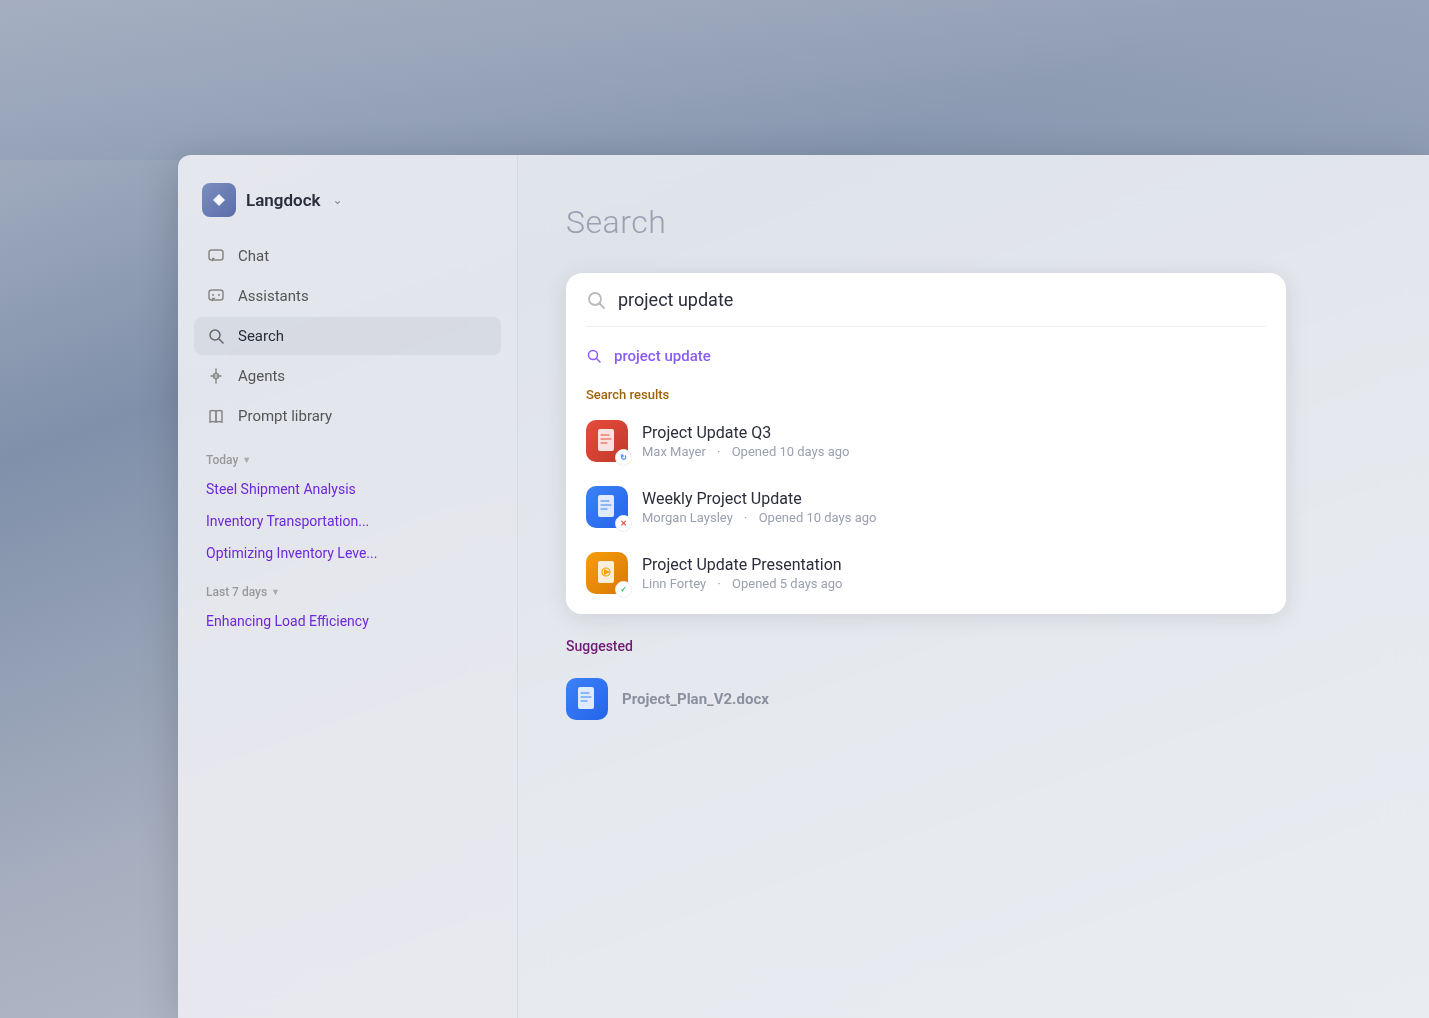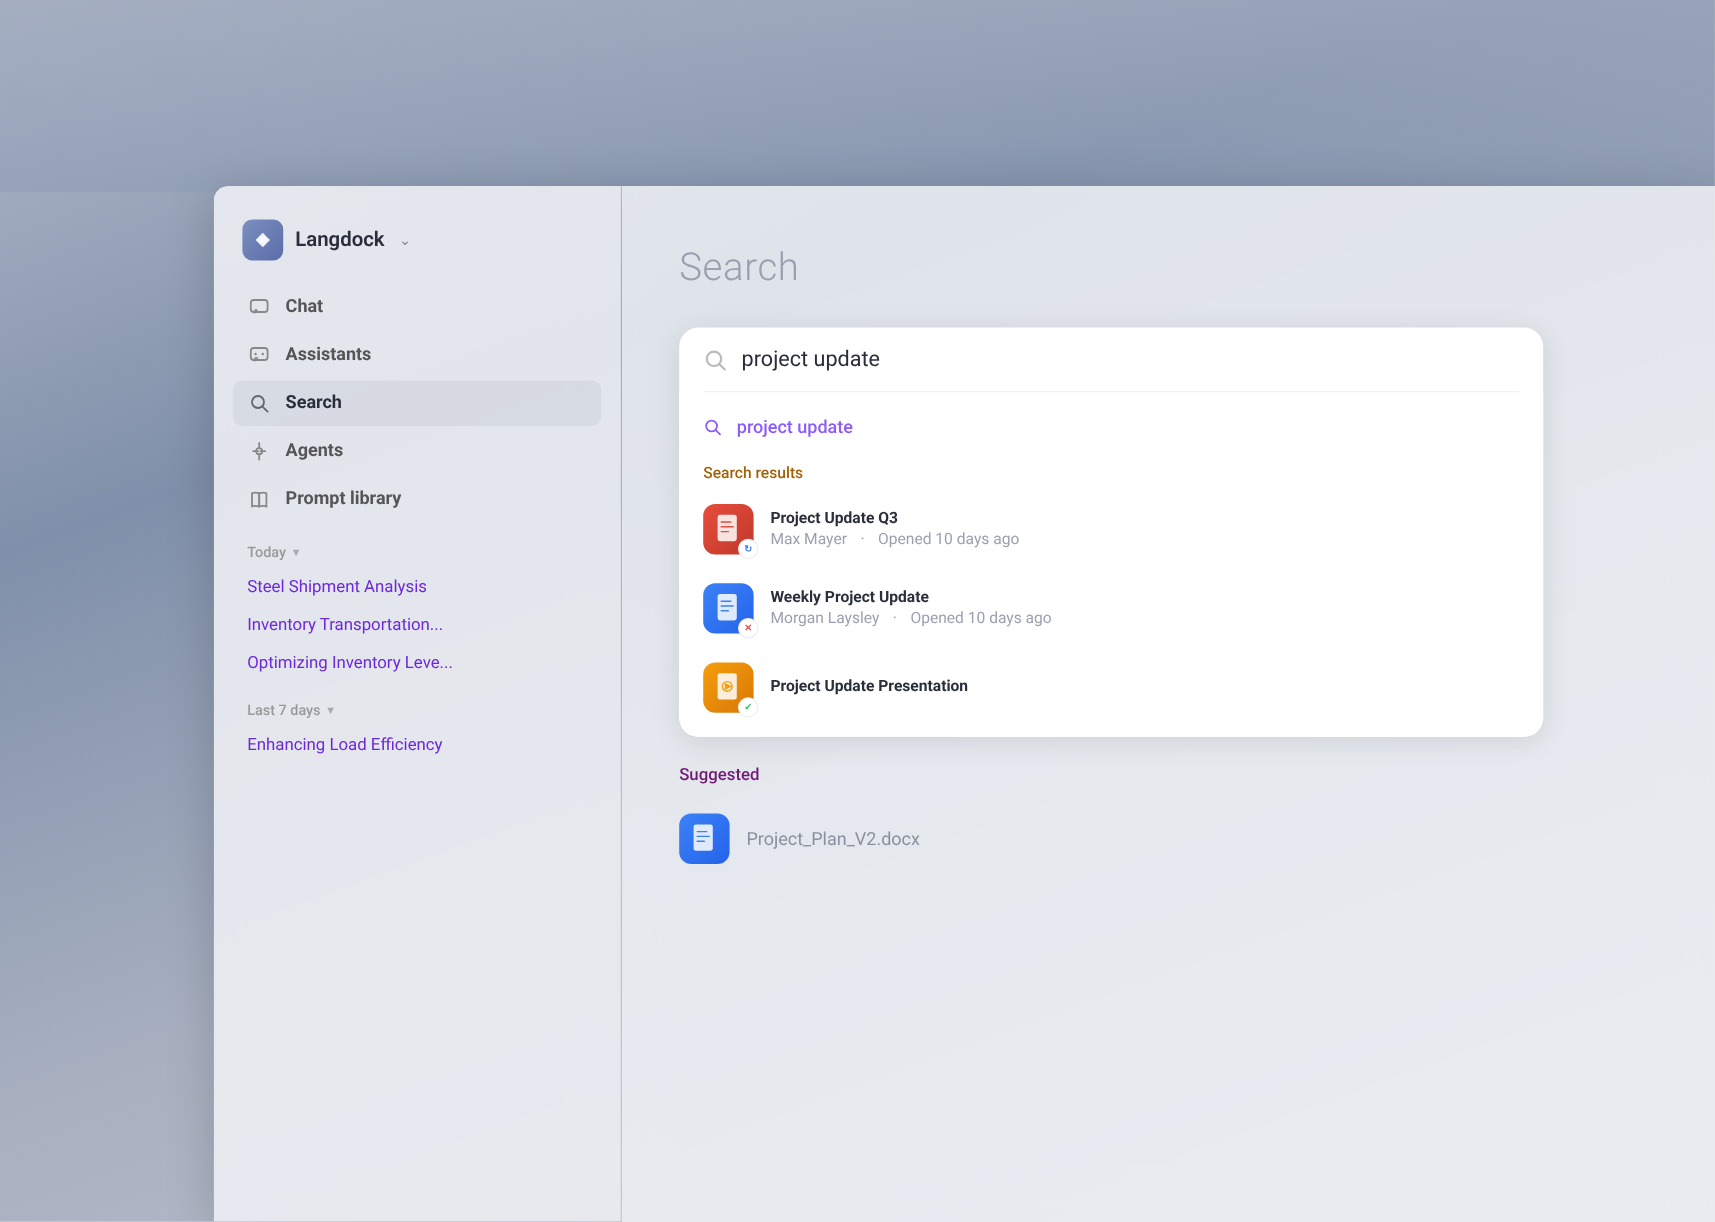--- a/index.html
+++ b/index.html
@@ -80,30 +80,29 @@
     }
 
     .logo-chevron {
       color: #888;
       font-size: 12px;
       margin-left: 2px;
     }
 
     .nav-item {
       display: flex;
-      align-items: flex-start;
+      align-items: center;
       gap: 12px;
       padding: 9px 12px;
       border-radius: 8px;
       cursor: pointer;
       color: #555;
       font-size: 15px;
       margin-bottom: 2px;
       transition: background 0.15s;
-      font-weight: bold;
     }
 
     .nav-item.active {
       background: rgba(210,213,222,0.7);
       color: #2a2d3a;
     }
 
     .nav-icon {
       width: 20px;
       height: 20px;
@@ -247,22 +246,22 @@
       font-weight: bold;
       position: relative;
       overflow: visible;
     }
 
     .result-info {
       flex: 1;
     }
 
     .result-name {
-      font-size: 13px;
-      font-weight: 700;
+      font-size: 16px;
+      font-weight: 400;
       color: #2a2d3a;
       margin-bottom: 2px;
     }
 
     .result-meta {
       font-size: 13px;
       color: #9aa0b0;
     }
 
     .result-meta-sep {
@@ -304,21 +303,21 @@
     .sug-icon-blue {
       background: linear-gradient(135deg, #3b82f6, #2563eb);
     }
 
     .sug-icon-green {
       background: linear-gradient(135deg, #22c55e, #16a34a);
     }
 
     .suggested-name {
       font-size: 15px;
-      font-weight: 400;
+      font-weight: 700;
       color: #8a90a0;
     }
 
     
     .badge-overlay {
       position: absolute;
       bottom: -4px;
       right: -4px;
       width: 18px;
       height: 18px;
@@ -508,20 +507,25 @@
               <svg width="22" height="26" viewBox="0 0 22 26" fill="none">
                 <rect x="2" y="1" width="16" height="22" rx="2" fill="rgba(255,255,255,0.85)"></rect>
                 <circle cx="10" cy="12" r="4" fill="none" stroke="#f59e0b" stroke-width="1.2"></circle>
                 <path d="M8 9 L14 12 L8 15 Z" fill="#f59e0b"></path>
               </svg>
               <div style="position:absolute;bottom:-4px;right:-4px;width:17px;height:17px;border-radius:50%;background:white;display:flex;align-items:center;justify-content:center;font-size:8px;font-weight:bold;border:1.5px solid #eee;color:#22c55e;">✓</div>
             </div>
           </div>
           <div class="result-info">
             <div class="result-name">Project Update Presentation</div>
+            <div class="result-meta">
+              <span>Linn Fortey</span>
+              <span class="result-meta-sep">·</span>
+              <span>Opened 5 days ago</span>
+            </div>
           </div>
         </div>
 
       </div>
     </div>
 
     <div class="suggested-section">
       <div class="suggested-label">Suggested</div>
 
       <div class="suggested-item">

